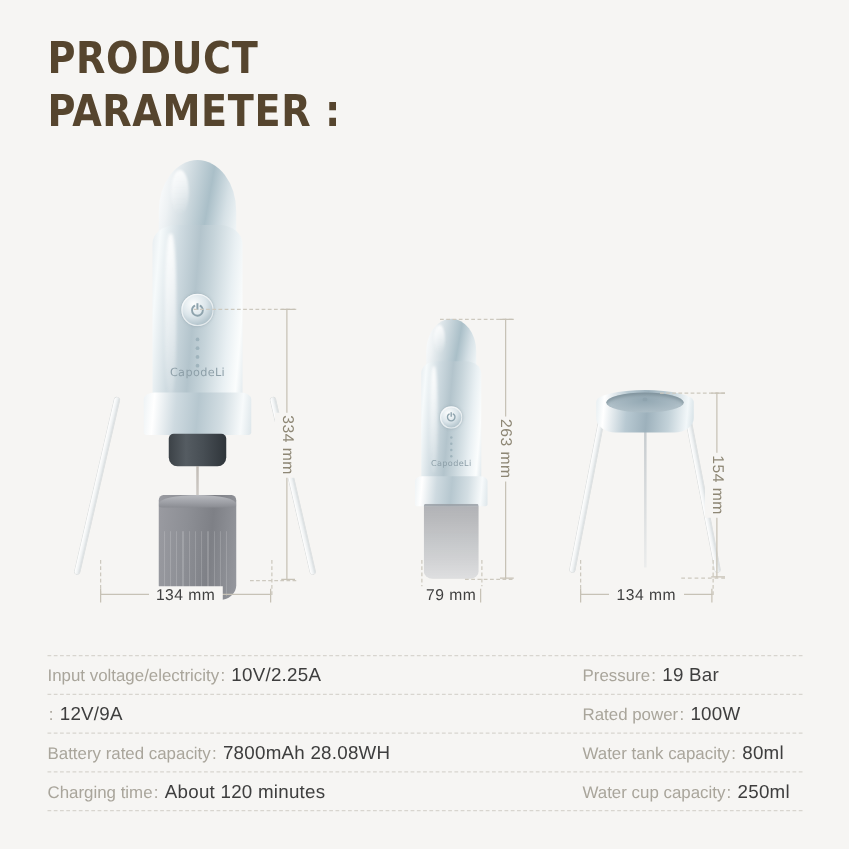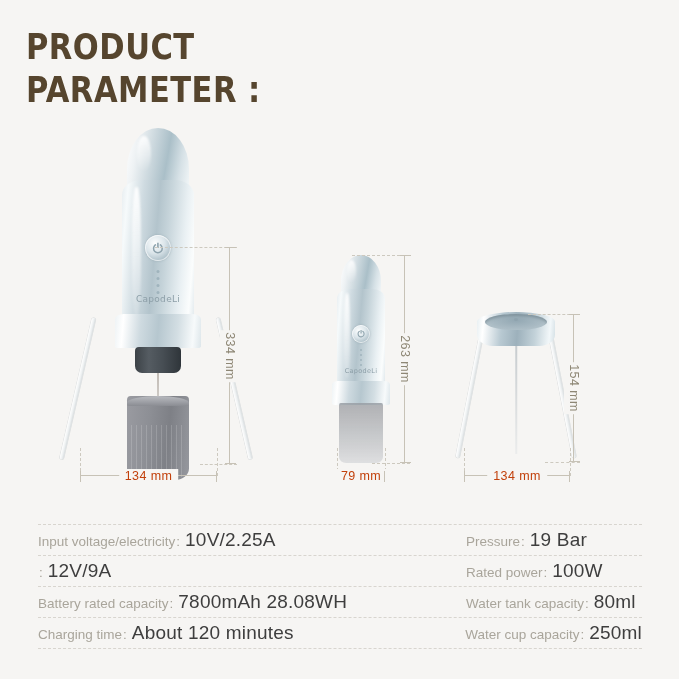--- a/index.html
+++ b/index.html
@@ -10,21 +10,21 @@
     height: 679px;
     background: #f6f5f3;
     font-family: "Liberation Sans", sans-serif;
     overflow: hidden;
     position: relative;
   }
 
   
   .title-block {
     position: absolute;
-    left: 26px;
+    left: 38px;
     top: 26px;
     width: 420px;
   }
   .title-line {
     font-size: 35px;
     font-weight: bold;
     color: #56452e;
     letter-spacing: 0.5px;
     line-height: 1.23;
     white-space: nowrap;
@@ -284,21 +284,21 @@
   }
   .dim-h::before { left: 0; }
   .dim-h::after  { right: 0; }
 
   .dim-h-label {
     position: absolute;
     left: 50%;
     top: 50%;
     transform: translate(-50%, -50%);
     background: #f6f5f3;
-    color: #c2410c;
+    color: #404040;
     font-size: 12.5px;
     white-space: nowrap;
     padding: 0 6px;
     letter-spacing: .4px;
   }
 
   
   .guide-h {
     position: absolute;
     border-top: 1px dashed #cdc9bf;
@@ -337,21 +337,21 @@
     color: #a9a59b;
     font-size: 13.5px;
   }
   .spec-colon {
     color: #a9a59b;
     font-size: 13.5px;
     padding: 0 5px 0 1px;
   }
   .spec-value {
     color: #3e3e3e;
-    font-size: 19px;
+    font-size: 15px;
     letter-spacing: .2px;
   }
 </style>
 </head>
 <body>
 
 <div class="title-block">
   <div class="title-line">PRODUCT</div>
   <div class="title-line">PARAMETER :</div>
 </div>

